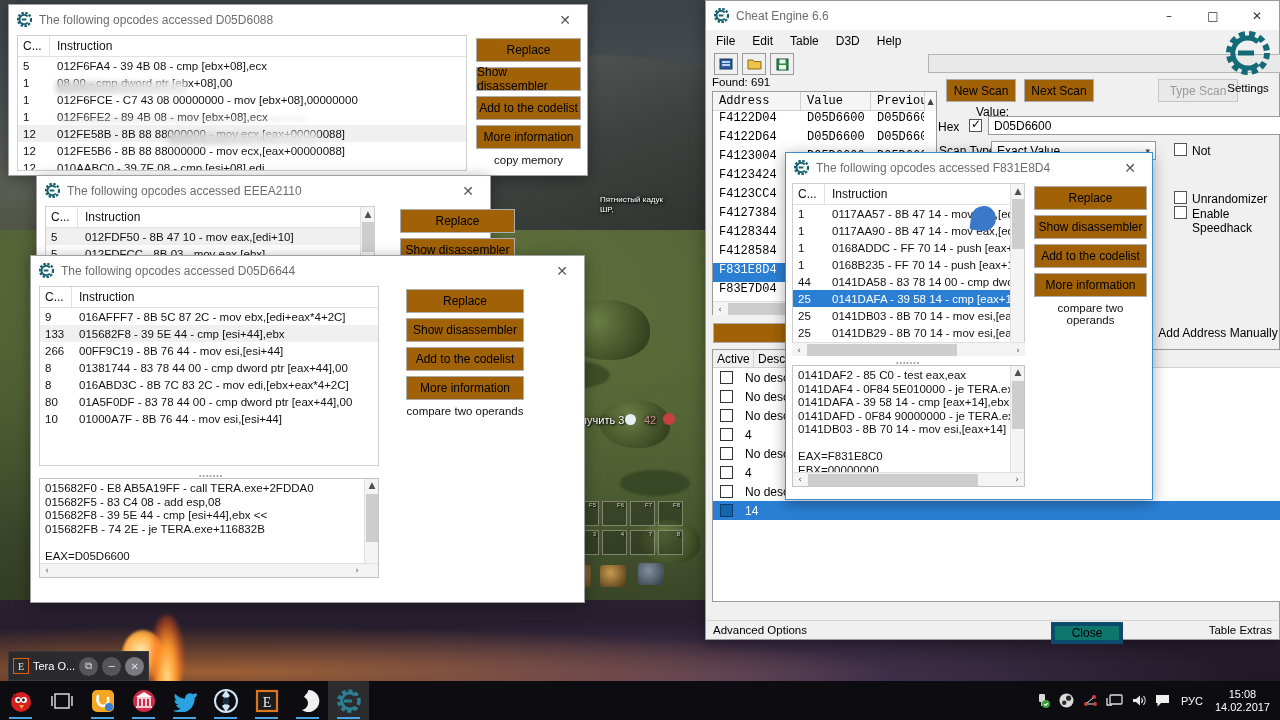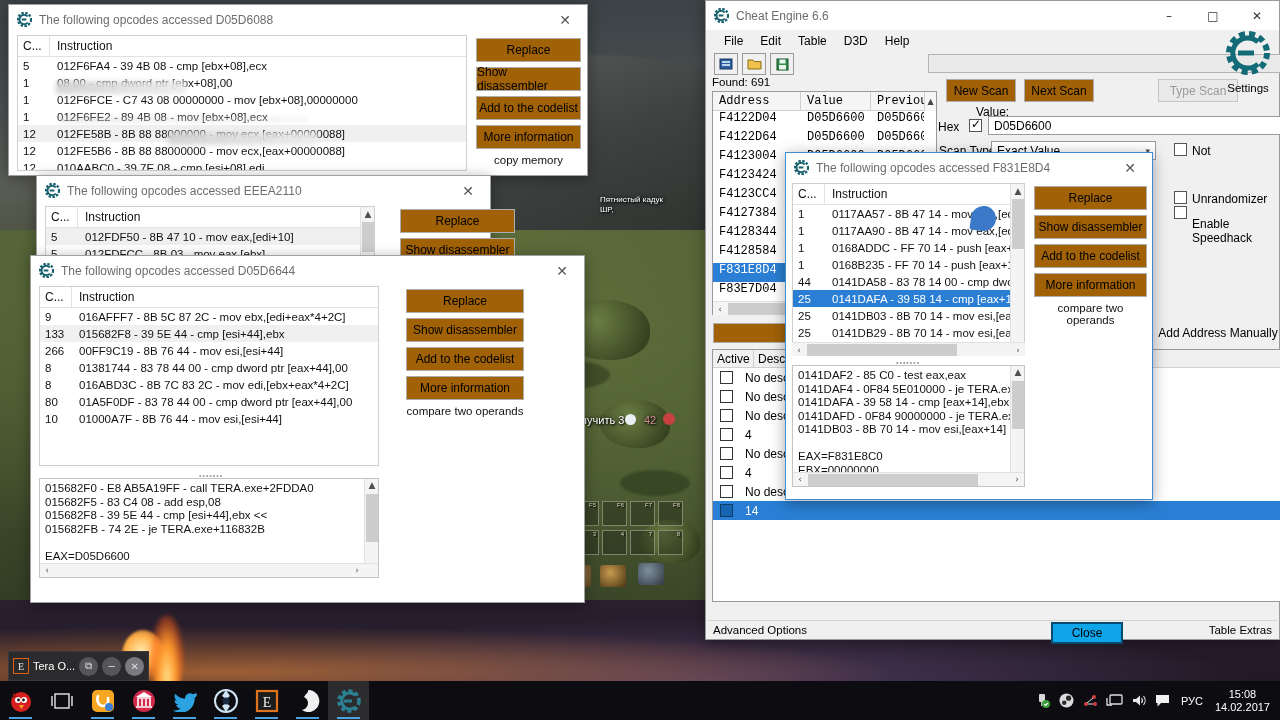--- a/index.html
+++ b/index.html
@@ -139,21 +139,21 @@
   .blur-mask {
     position:absolute; background:linear-gradient(90deg,rgba(210,210,210,.95),rgba(235,235,235,.9));
     filter:blur(2.5px); pointer-events:none;
   }
 
   .btn {
     background:#a16207; border:1px solid #adadad; font-size:12px; color:#000;
     display:flex; align-items:center; justify-content:center; cursor:default;
     font-family:"Liberation Sans", sans-serif;
   }
-  .btn.primary { border:2px solid #0c4a6e; background:#0ea5e9;text-align:right; }
+  .btn.primary { border:4px solid #0c4a6e; background:#0f766e;text-align:right; }
   .btn.disabled { color:#9a9a9a; border-color:#c6c6c6; background:#e9e9e9; }
   .sidebtns { position:absolute; display:flex; flex-direction:column; }
   .sidebtns .btn { height:24px; margin-bottom:5px; }
   .sidenote { font-size:11.5px; text-align:center; color:#111; }
 
   .memo {
     position:absolute; background:#fff; border:1px solid #c4c4c4;
     font-size:11.5px; line-height:13.5px; color:#111; padding:3px 5px;
     overflow:hidden; white-space:nowrap;
   }
@@ -176,21 +176,21 @@
     position:absolute; top:0; height:14px; width:14px; color:#505050; font-size:9px;
     display:flex; align-items:center; justify-content:center; font-family:"DejaVu Sans", sans-serif;
   }
   .grip { position:absolute; font-size:7px; color:#9a9a9a; letter-spacing:1px; }
 
   
   #ce { left:705px; top:0; width:575px; height:640px; background:#f0f0f0; border:1px solid #9a9a9a; }
   #ce .titlebar { background:#fff; }
   .menubar {
     position:absolute; left:0; top:29px; height:21px; right:0; background:#f0f0f0;
-    display:flex; align-items:center; padding-left:18px; gap:17px; font-size:12px; color:#000;
+    display:flex; align-items:center; padding-left:10px; gap:17px; font-size:12px; color:#000;
   }
   .toolbar { position:absolute; left:8px; top:52px; display:flex; gap:4px; }
   .tbtn {
     width:24px; height:22px; border:1px solid #9a9a9a; background:#f0f0f0;
     display:flex; align-items:center; justify-content:center;
   }
   .proc-box {
     position:absolute; left:None; top:0; height:19px; background:#e9e9e9; border:1px solid #b4b4b4;
   }
   .found-lbl { position:absolute; font-size:11.5px; color:#000; }
@@ -490,21 +490,21 @@
     <span>Exact Value</span>
     <span class="chev">▾</span>
   </div>
 
   <div class="cb" style="left:468px;top:142px;"></div>
   <div class="cbrow" style="left:486px;top:143px;">Not</div>
 
   <div class="cb" style="left:468px;top:190px;"></div>
   <div class="cbrow" style="left:486px;top:191px;">Unrandomizer</div>
   <div class="cb" style="left:468px;top:205px;"></div>
-  <div class="cbrow" style="left:486px;top:206px;margin-top:10px;">Enable Speedhack</div>
+  <div class="cbrow" style="left:486px;top:206px;">Enable Speedhack</div>
 
   <div class="btn" style="position:absolute;left:452px;top:322px;width:120px;height:20px;border:none;background:#f0f0f0;">Add Address Manually</div>
 
   <div class="ce-settings">
     <svg width="48" height="48" viewBox="0 0 48 48">
       <circle cx="24" cy="22" r="19" fill="none" stroke="#136b77" stroke-width="6" stroke-dasharray="6 4"></circle>
       <path d="M34 11A15 15 0 1 0 34 33 M14 22h16" stroke="#136b77" stroke-width="5" fill="none"></path>
     </svg>
     <div class="lbltext">Settings</div>
   </div>

